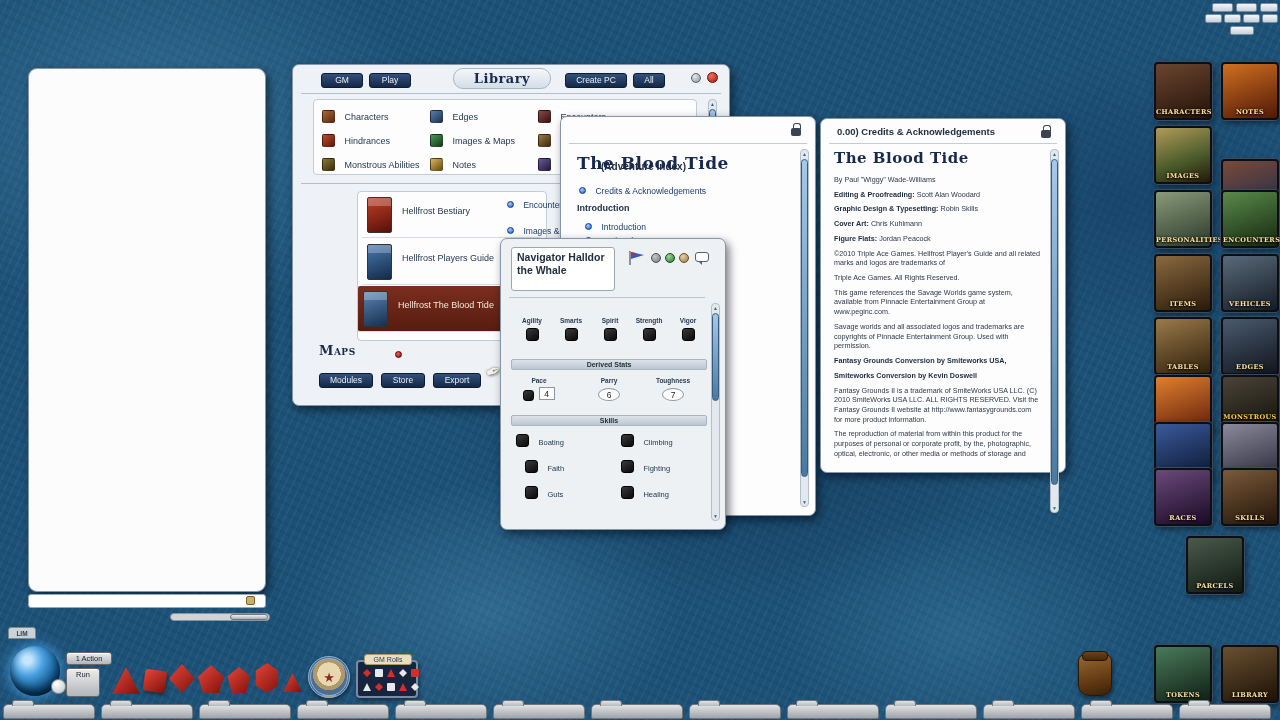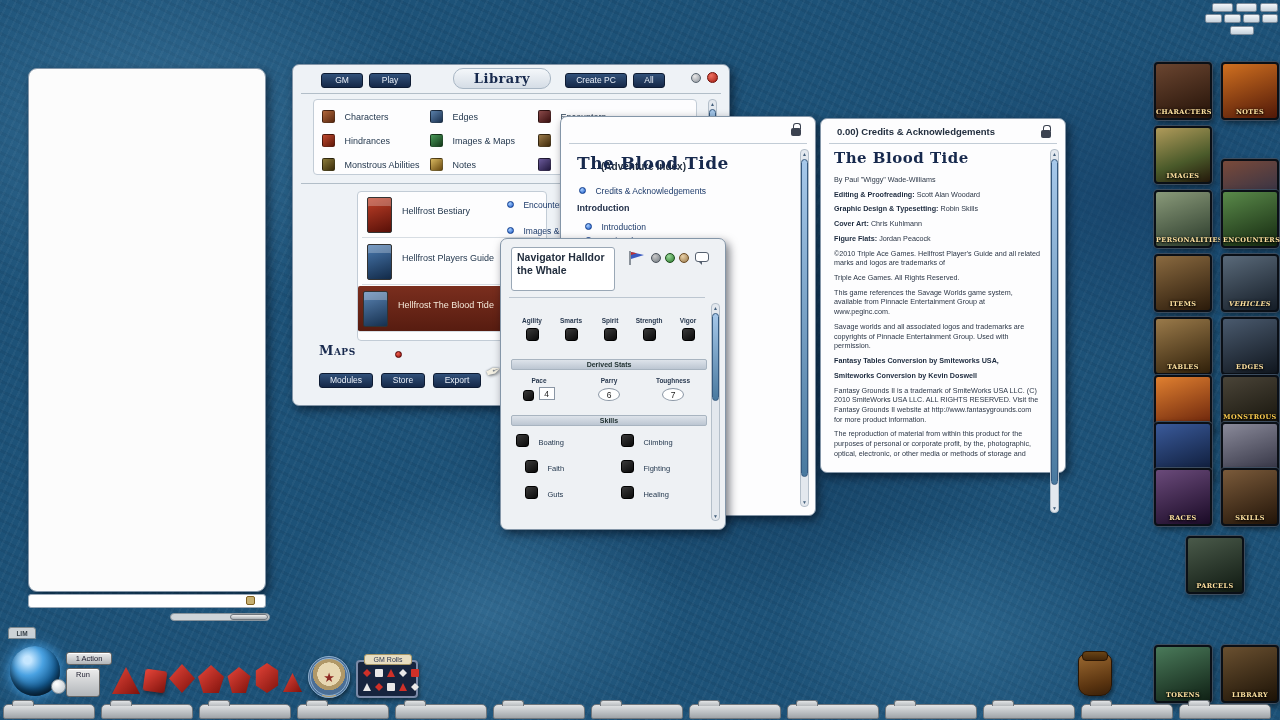--- a/index.html
+++ b/index.html
@@ -242,21 +242,21 @@
       <div class="celtic" style="font-size:15px; margin-bottom:8px;">The Blood Tide</div>
       <p class="cred-p">By Paul "Wiggy" Wade-Williams</p>
       <p class="cred-p"><b>Editing &amp; Proofreading:</b><span> Scott Alan Woodard</span></p>
       <p class="cred-p"><b>Graphic Design &amp; Typesetting:</b><span> Robin Skills</span></p>
       <p class="cred-p"><b>Cover Art:</b><span> Chris Kuhlmann</span></p>
       <p class="cred-p"><b>Figure Flats:</b><span> Jordan Peacock</span></p>
       <p class="cred-p"><b></b><span>©2010 Triple Ace Games. Hellfrost Player's Guide and all related marks and logos are trademarks of</span></p>
       <p class="cred-p"><b></b><span>Triple Ace Games. All Rights Reserved.</span></p>
       <p class="cred-p"><b></b><span>This game references the Savage Worlds game system, available from Pinnacle Entertainment Group at www.peginc.com.</span></p>
       <p class="cred-p"><b></b><span>Savage worlds and all associated logos and trademarks are copyrights of Pinnacle Entertainment Group. Used with permission.</span></p>
-      <p class="cred-p"><b>Fantasy Tables Conversion by Smiteworks USA,</b><span></span></p>
+      <p class="cred-p"><b>Fantasy Grounds Conversion by Smiteworks USA,</b><span></span></p>
       <p class="cred-p"><b>Smiteworks Conversion by Kevin Doswell</b><span></span></p>
       <p class="cred-p"><b></b><span>Fantasy Grounds II is a trademark of SmiteWorks USA LLC. (C) 2010 SmiteWorks USA LLC. ALL RIGHTS RESERVED. Visit the Fantasy Grounds II website at http://www.fantasygrounds.com for more product information.</span></p>
       <p class="cred-p"><b></b><span>The reproduction of material from within this product for the purposes of personal or corporate profit, by the, photographic, optical, electronic, or other media or methods of storage and</span></p>
     </div>
     <div class="scroll-track" style="right:6px; top:30px; height:364px;">
       <div class="scroll-arrow" style="top:1px;">▲</div>
       <div class="scroll-thumb" style="top:9px; height:326px;"></div>
       <div class="scroll-arrow" style="bottom:1px;">▼</div>
     </div>
   </div>
@@ -376,21 +376,21 @@
     </div>
   <div class="sb-btn sb4" style="left:1154px; top:190px;">
     <div class="sb-label">Personalities</div>
     </div>
   <div class="sb-btn sb5" style="left:1221px; top:190px;">
     <div class="sb-label">Encounters</div>
     </div>
   <div class="sb-btn sb6" style="left:1154px; top:254px;">
     <div class="sb-label">Items</div>
     </div>
-  <div class="sb-btn sb7" style="left:1221px; top:254px;font-style:italic;">
+  <div class="sb-btn sb7" style="left:1221px; top:254px;">
     <div class="sb-label">Vehicles</div>
     </div>
   <div class="sb-btn sb8" style="left:1154px; top:317px;">
     <div class="sb-label">Tables</div>
     </div>
   <div class="sb-btn sb9" style="left:1221px; top:317px;">
     <div class="sb-label">Edges</div>
     </div>
   <div class="sb-btn sb10" style="left:1154px; top:375px;">
     <div class="sb-label">Hindrances</div>

